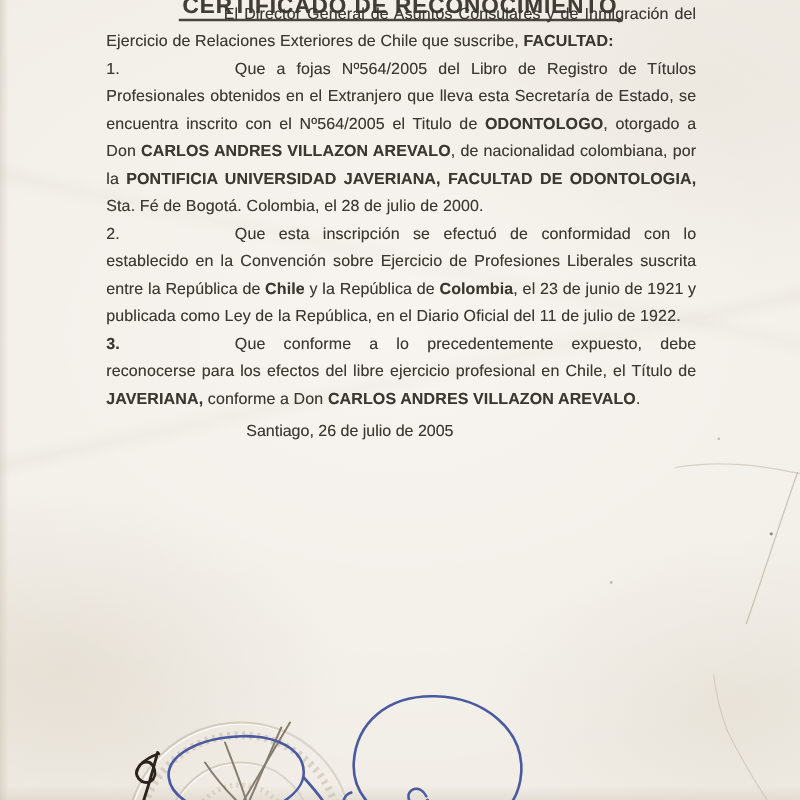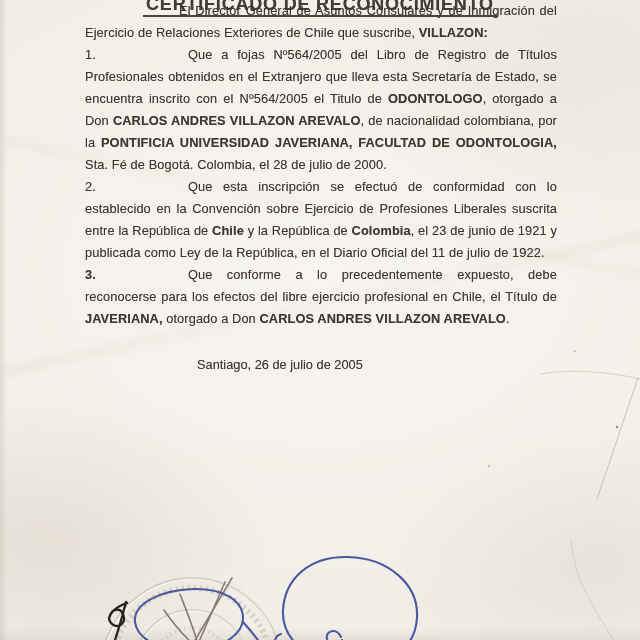--- a/index.html
+++ b/index.html
@@ -29,37 +29,37 @@
     letter-spacing:0.1px;color:#3b3731;text-shadow:0 0 0.4px rgba(59,55,49,0.45);
   }
   .intro{margin-top:59px;text-indent:94px;}
   .para-1{margin-top:19px;}
   .para-2{margin-top:11px;}
   .para-3{margin-top:14px;}
   .para-4{margin-top:14px;}
   .tab{display:inline-block;}
   .b{font-weight:bold;}
   .dateline{
-    margin:24px 0 0 112px;font-size:12.8px;line-height:22px;
+    margin:4px 0 0 112px;font-size:12.8px;line-height:22px;
     color:#3b3731;text-shadow:0 0 0.4px rgba(59,55,49,0.45);
   }
   .ink-layer{position:absolute;left:0;top:0;width:640px;height:640px;pointer-events:none;}
 </style>
 </head>
 <body>
 
 <div class="page">
 
   <h1 class="doc-title"><span class="u">CERTIFICADO DE RECONOCIMIENTO</span></h1>
 
   <div class="content">
-    <p class="doc intro"><span>El Director General de Asuntos Consulares y de Inmigración del Ejercicio de Relaciones Exteriores de Chile que suscribe, </span><span class="b">VILLAZON:</span></p>
+    <p class="doc intro"><span>El Director General de Asuntos Consulares y de Inmigración del Ejercicio de Relaciones Exteriores de Chile que suscribe, </span><span class="b">FACULTAD:</span></p>
     <p class="doc para-1"><span>1.</span><span class="tab" style="width: 92px;"></span><span>Que a fojas Nº564/2005 del Libro de Registro de Títulos Profesionales obtenidos en el Extranjero que lleva esta Secretaría de Estado, se encuentra inscrito con el Nº564/2005 el Titulo de </span><span class="b">ODONTOLOGO</span><span>, otorgado a Don </span><span class="b">CARLOS ANDRES VILLAZON AREVALO</span><span>, de nacionalidad colombiana, por la </span><span class="b">PONTIFICIA UNIVERSIDAD JAVERIANA, FACULTAD DE ODONTOLOGIA,</span><span> Sta. Fé de Bogotá. Colombia, el 28 de julio de 2000.</span></p>
     <p class="doc para-2"><span>2.</span><span class="tab" style="width: 92px;"></span><span>Que esta inscripción se efectuó de conformidad con lo establecido en la Convención sobre Ejercicio de Profesiones Liberales suscrita entre la República de </span><span class="b">Chile</span><span> y la República de </span><span class="b">Colombia</span><span>, el 23 de junio de 1921 y publicada como Ley de la República, en el Diario Oficial del 11 de julio de 1922.</span></p>
-    <p class="doc para-3"><span class="b">3.</span><span class="tab" style="width: 92px;"></span><span>Que conforme a lo precedentemente expuesto, debe reconocerse para los efectos del libre ejercicio profesional en Chile, el Título de </span><span class="b">JAVERIANA,</span><span> otorgado a Don </span><span class="b">CARLOS ANDRES VILLAZON AREVALO</span><span>.</span></p>
+    <p class="doc para-3"><span class="b">3.</span><span class="tab" style="width: 92px;"></span><span>Que conforme a lo precedentemente expuesto, debe reconocerse para los efectos del libre ejercicio profesional en Chile, el Título de </span><span class="b">JAVERIANA,</span><span> conforme a Don </span><span class="b">CARLOS ANDRES VILLAZON AREVALO</span><span>.</span></p>
     <div class="dateline">Santiago, 26 de julio de 2005</div>
   </div>
 
   <svg class="ink-layer" viewBox="0 0 640 640" xmlns="http://www.w3.org/2000/svg">
 
     <g fill="none" stroke-linecap="round">
       <path d="M 597,499 C 610,462 625,415 638,378" stroke="rgba(170,160,142,0.55)" stroke-width="1"></path>
       <path d="M 571,540 C 573,558 577,572 582,585 C 592,605 603,624 615,642" stroke="rgba(175,165,148,0.38)" stroke-width="1"></path>
       <path d="M 540,374 C 570,369 605,371 640,379" stroke="rgba(175,165,148,0.42)" stroke-width="1"></path>
     </g>

